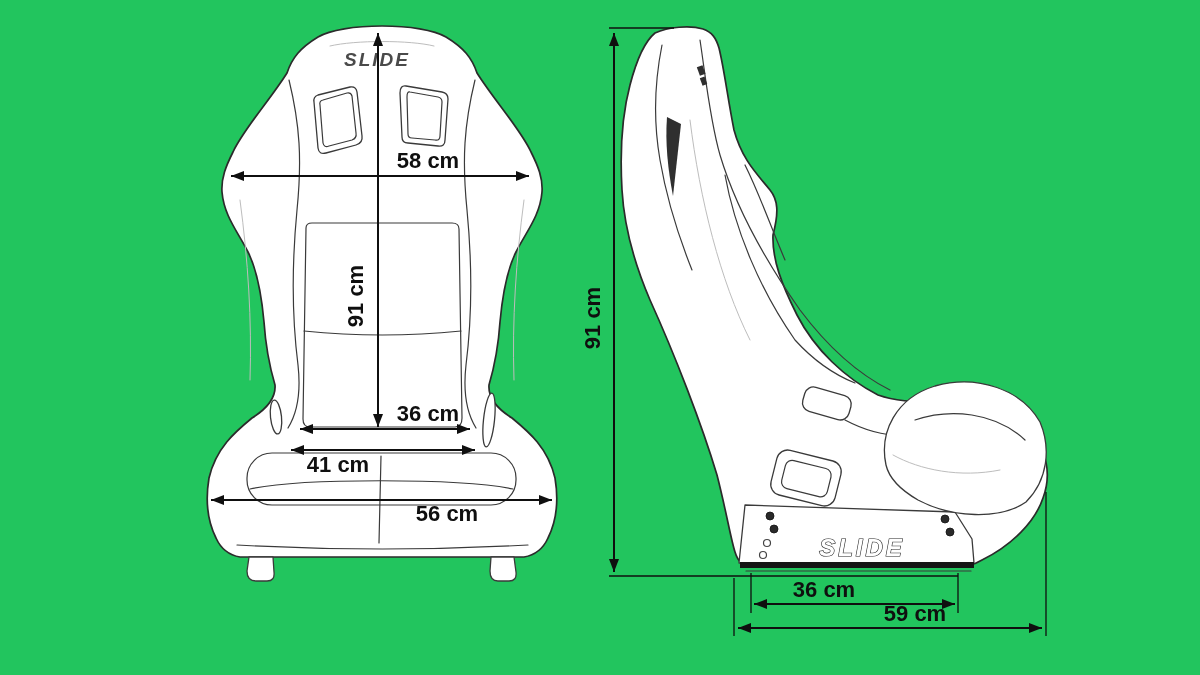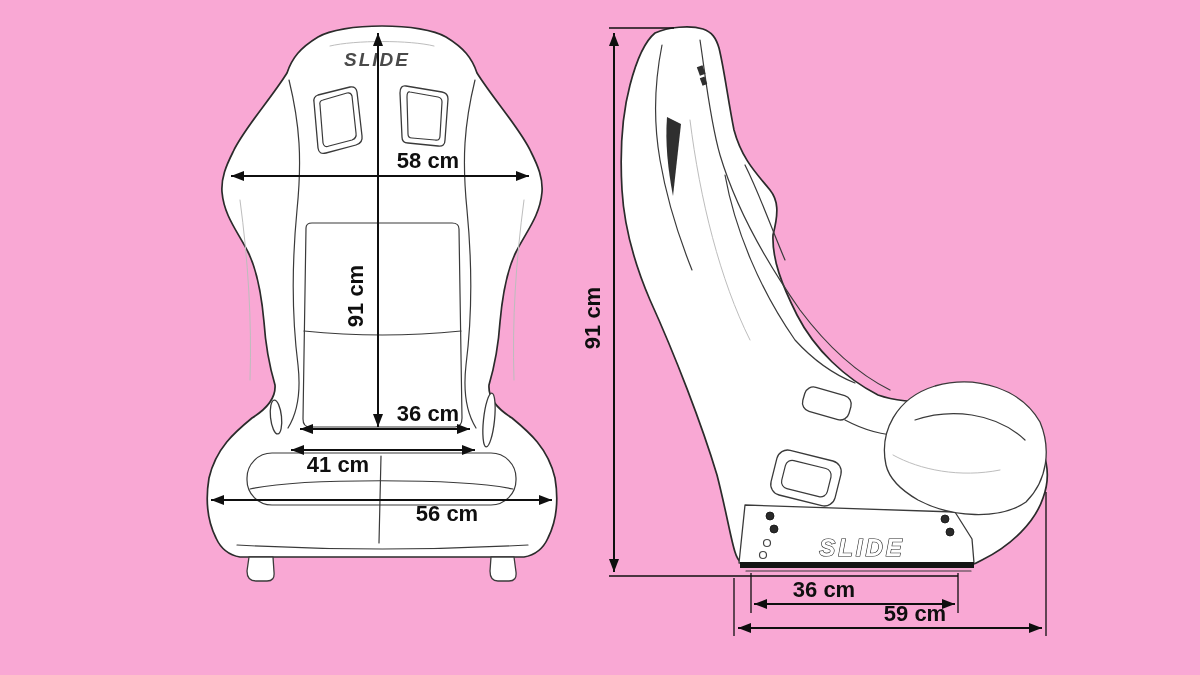--- a/index.html
+++ b/index.html
@@ -1,16 +1,16 @@
 <!DOCTYPE html>
 <html><head>
 <meta charset="utf-8">
 <style>
   html,body{margin:0;padding:0;background:#fff;}
-  .stage{position:relative;width:1200px;height:675px;background:#f9a8d4;overflow:hidden;
+  .stage{position:relative;width:1200px;height:675px;background:#22c55e;overflow:hidden;
          font-family:"Liberation Sans",sans-serif;}
   svg{position:absolute;inset:0;}
   .outline{fill:#ffffff;stroke:#2b2b2b;stroke-width:1.7;stroke-linejoin:round;stroke-linecap:round;}
   .inner{fill:none;stroke:#3a3a3a;stroke-width:1.2;stroke-linejoin:round;stroke-linecap:round;}
   .innerfill{fill:#ffffff;stroke:#3a3a3a;stroke-width:1.3;stroke-linejoin:round;}
   .faint{fill:none;stroke:#bdbdbd;stroke-width:1;stroke-linecap:round;}
   .dim{stroke:#0f0f0f;stroke-width:2;fill:none;}
   .ext{stroke:#0f0f0f;stroke-width:1.3;fill:none;}
   .dimtext{font:bold 22px "Liberation Sans",sans-serif;fill:#0f0f0f;}
   .brandfront{font:italic bold 19px "Liberation Sans",sans-serif;fill:#4a4a4a;letter-spacing:2px;}

